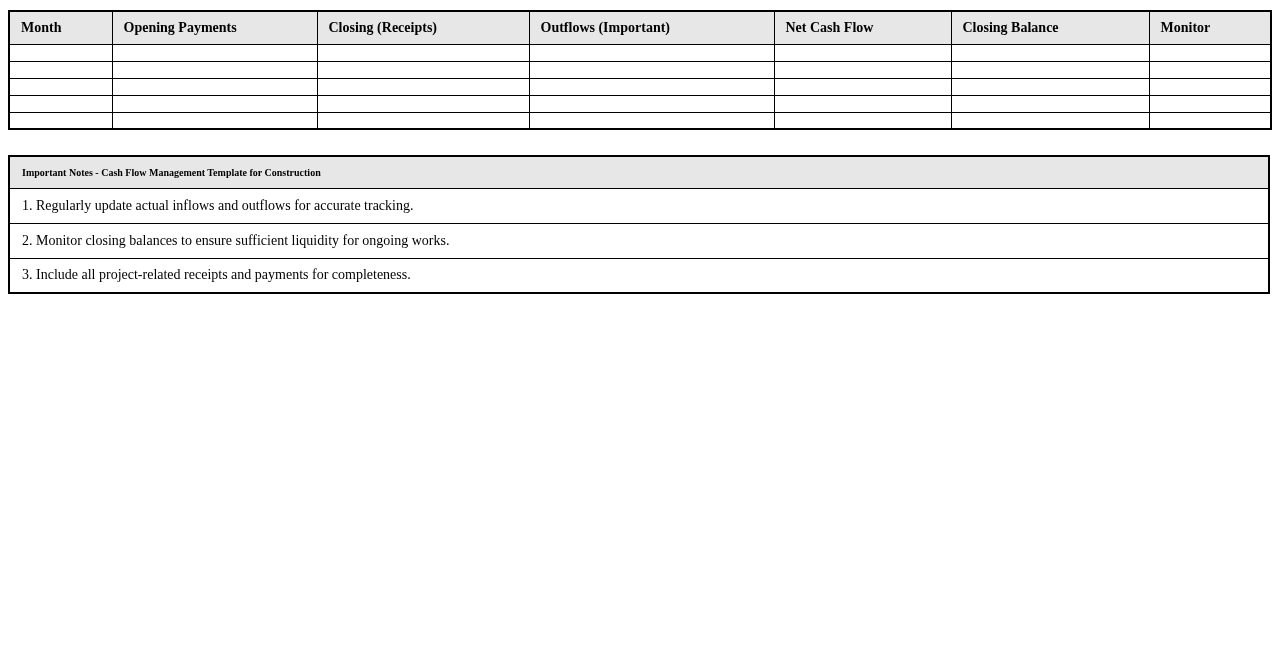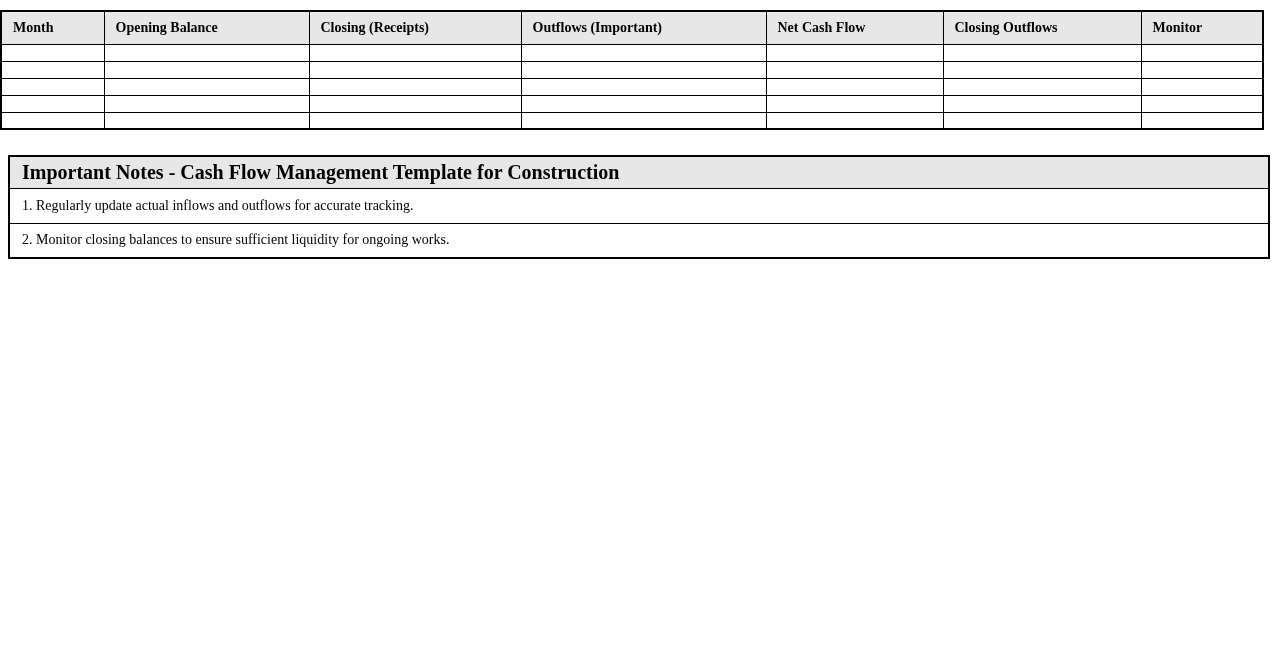--- a/index.html
+++ b/index.html
@@ -16,21 +16,21 @@
     position: relative;
     width: 1278px;
     height: 650px;
     background: #ffffff;
     overflow: hidden;
   }
 
   
   table.cashflow {
     position: absolute;
-    left: 0;
+    left: 8px;
     top: 10px;
     width: 1262px;
     border-collapse: collapse;
     table-layout: fixed;
     border: 2px solid #000000;
   }
   table.cashflow th {
     background: #e7e7e7;
     border: 1px solid #000000;
     font-weight: bold;
@@ -57,21 +57,21 @@
     top: 155px;
     width: 1262px;
     border-collapse: collapse;
     table-layout: fixed;
     border: 2px solid #000000;
   }
   table.notes th {
     background: #e7e7e7;
     border: 1px solid #000000;
     font-weight: bold;
-    font-size: 20px;
+    font-size: 10px;
     text-align: left;
     vertical-align: middle;
     height: 32px;
     padding: 0 6px 0 12px;
     white-space: nowrap;
     overflow: hidden;
   }
   table.notes td {
     background: #ffffff;
     border: 1px solid #000000;
@@ -96,25 +96,25 @@
       <col style="width:205px">
       <col style="width:212px">
       <col style="width:245px">
       <col style="width:177px">
       <col style="width:198px">
       <col style="width:122px">
     </colgroup>
     <thead>
       <tr>
         <th>Month</th>
-        <th>Opening Balance</th>
+        <th>Opening Payments</th>
         <th>Closing (Receipts)</th>
         <th>Outflows (Important)</th>
         <th>Net Cash Flow</th>
-        <th>Closing Outflows</th>
+        <th>Closing Balance</th>
         <th>Monitor</th>
       </tr>
     </thead>
     <tbody>
       <tr>
         <td></td>
         <td></td>
         <td></td>
         <td></td>
         <td></td>
@@ -166,16 +166,19 @@
         <th>Important Notes - Cash Flow Management Template for Construction</th>
       </tr>
     </thead>
     <tbody>
       <tr>
         <td>1. Regularly update actual inflows and outflows for accurate tracking.</td>
       </tr>
       <tr>
         <td>2. Monitor closing balances to ensure sufficient liquidity for ongoing works.</td>
       </tr>
+      <tr>
+        <td>3. Include all project-related receipts and payments for completeness.</td>
+      </tr>
     </tbody>
   </table>
 
 </div>
 
 </body></html>

